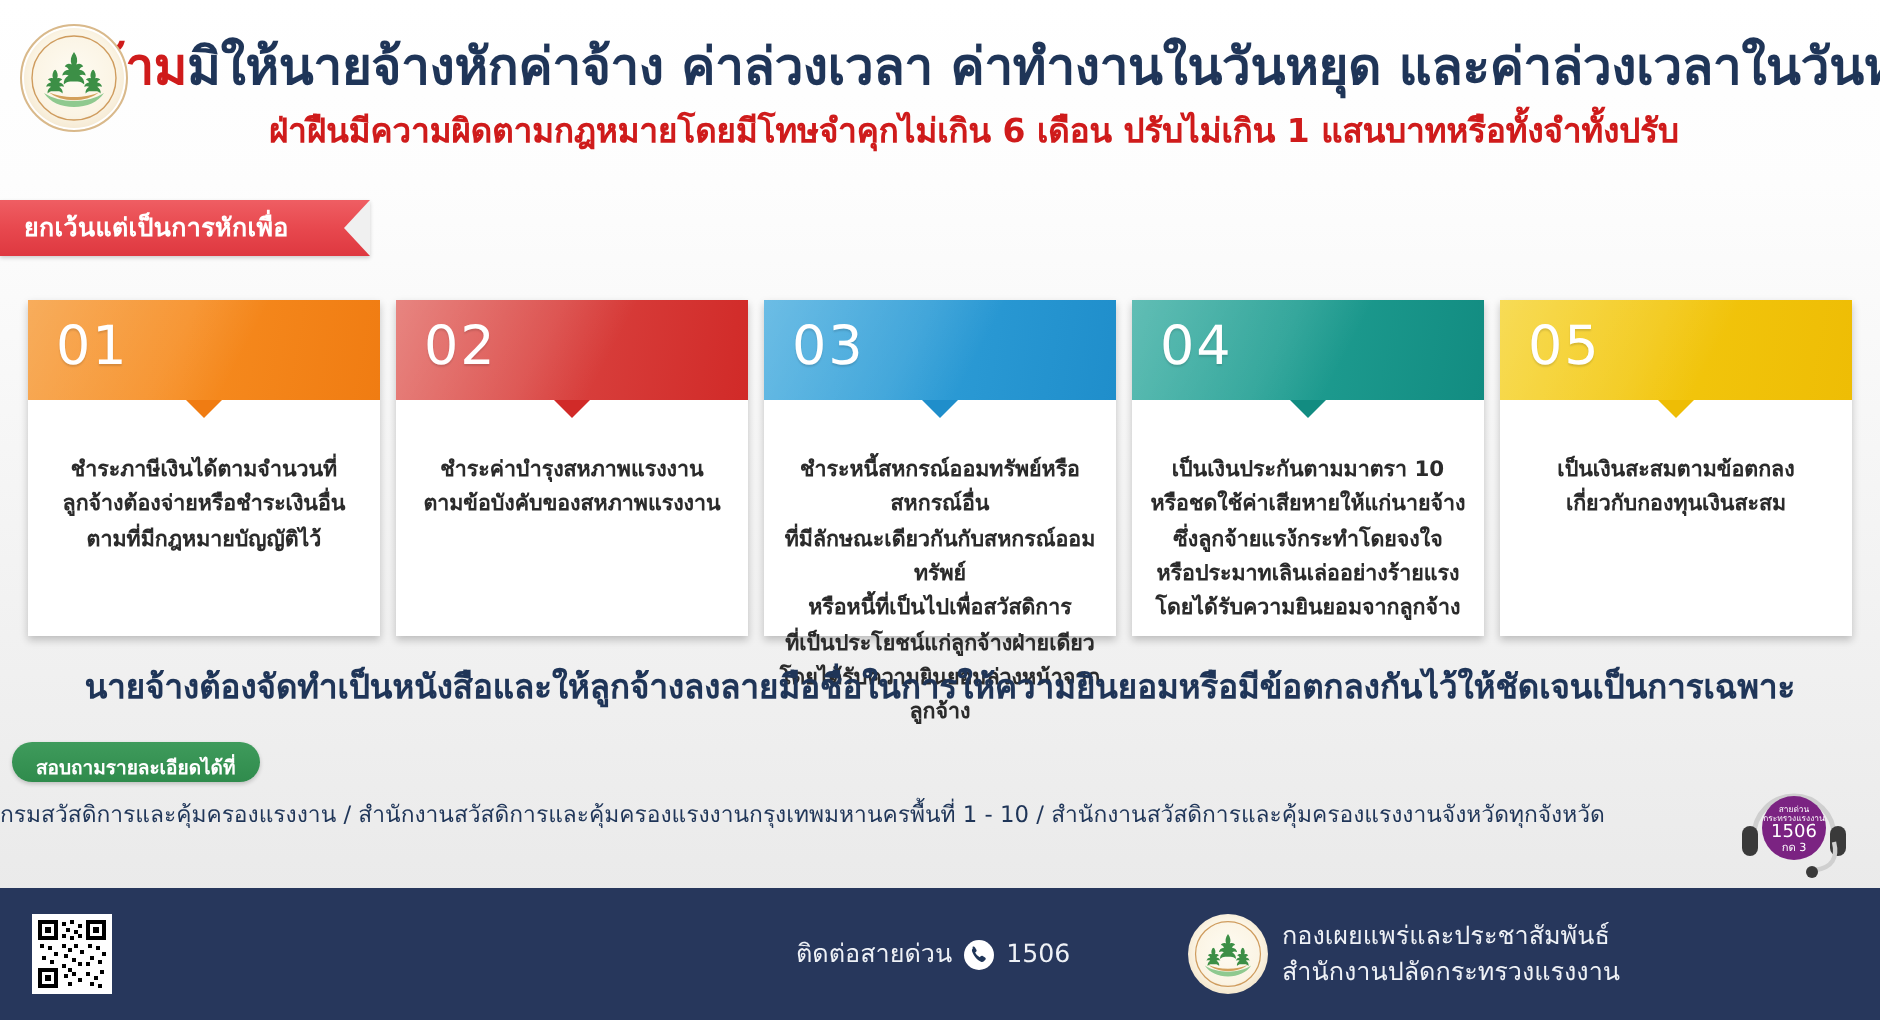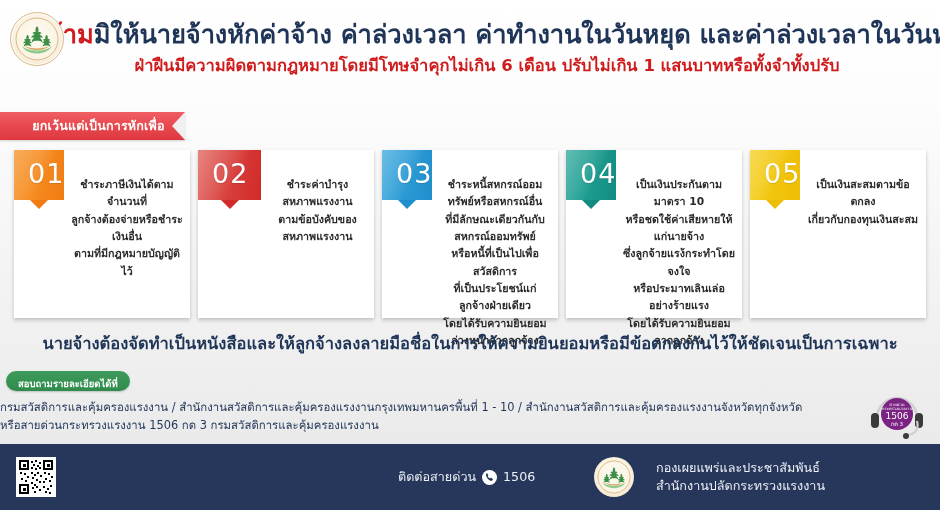--- a/index.html
+++ b/index.html
@@ -20,34 +20,34 @@
     display:flex;align-items:center;justify-content:center;}
   .emblem svg{display:block;}
   .title-wrap{text-align:center;padding-left:34px;}
   .title{
     font-size:25.5px;font-weight:bold;color:#1f3558;line-height:1.18;
     letter-spacing:-0.1px;margin:11px 0 0 0;white-space:nowrap;}
   .title .ban{color:#cf1b1b;}
   .subtitle{font-size:16.5px;font-weight:bold;color:#cf1b1b;margin-top:7px;line-height:1.2;white-space:nowrap;}
 
   
-  .ribbon{position:absolute;left:0;top:112px;height:28px;width:185px;
+  .ribbon{position:absolute;left:0;top:100px;height:28px;width:185px;
     background:linear-gradient(180deg,#ef5e63 0%,#e8494f 48%,#de3840 100%);
     display:flex;align-items:center;box-sizing:border-box;padding-left:12px;
-    box-shadow:0 1px 2px rgba(0,0,0,.18);justify-content:center;}
+    box-shadow:0 1px 2px rgba(0,0,0,.18);}
   .ribbon:after{content:"";position:absolute;right:-0px;top:0;width:0;height:0;
     border-top:14px solid transparent;border-bottom:14px solid transparent;
     border-right:13px solid #f0f0f0;}
   .ribbon span{color:#fff;font-size:12.5px;font-weight:bold;letter-spacing:.2px;}
 
   
   .cards{position:absolute;left:14px;top:150px;width:912px;height:168px;
     display:flex;justify-content:space-between;}
   .card{width:176px;height:168px;background:#ffffff;
-    box-shadow:0 2px 4px rgba(0,0,0,.22);display:flex;}
+    box-shadow:0 2px 4px rgba(0,0,0,.22);display:flex;flex-direction:column;}
   .card-head{position:relative;height:50px;flex:0 0 50px;}
   .card-head .num{position:absolute;left:14px;top:6px;color:#ffffff;
     font-size:27px;font-weight:normal;letter-spacing:1px;line-height:1.35;
     text-shadow:0 1px 1px rgba(0,0,0,.13);}
   .card-head .gloss{position:absolute;left:0;top:0;right:0;height:50px;
     background:linear-gradient(118deg,rgba(255,255,255,.26) 0%,rgba(255,255,255,.10) 42%,rgba(255,255,255,0) 60%);}
   .card-head .notch{position:absolute;left:50%;bottom:-9px;margin-left:-9px;width:0;height:0;
     border-left:9px solid transparent;border-right:9px solid transparent;}
   .card-body{flex:1;display:flex;align-items:flex-start;justify-content:center;
     padding:26px 7px 8px 7px;box-sizing:border-box;}
@@ -81,21 +81,21 @@
   
   .footer{position:absolute;left:0;bottom:0;width:940px;height:66px;
     background:#27375c;display:flex;align-items:center;box-sizing:border-box;padding:0 16px;}
   .f-left{display:flex;align-items:center;gap:11px;width:372px;}
   .qr{width:40px;height:40px;background:#fff;padding:2px;box-sizing:border-box;}
   .f-text{color:#eef1f6;font-size:12.6px;line-height:1.42;}
   .f-mid{flex:1;color:#eef1f6;font-size:12.6px;line-height:1.48;padding-left:10px;}
   .f-mid .row2{display:flex;align-items:center;gap:6px;}
   .phone-ic{width:15px;height:15px;border-radius:50%;background:#fff;display:inline-flex;
     align-items:center;justify-content:center;}
-  .f-right{display:flex;align-items:center;gap:22px;width:330px;justify-content:flex-start;}
+  .f-right{display:flex;align-items:center;gap:7px;width:330px;justify-content:flex-start;}
   .f-emblem{width:40px;height:40px;border-radius:50%;flex:0 0 40px;
     background:radial-gradient(circle at 50% 46%,#fefbf2 0%,#fbf4e4 55%,#f1e2c6 80%,#e3cda6 100%);
     display:flex;align-items:center;justify-content:center;}
 </style>
 </head>
 <body>
 
 <div class="poster">
 
   <div class="header">
@@ -203,21 +203,20 @@
   </div>
 
   <div class="statement">นายจ้างต้องจัดทำเป็นหนังสือและให้ลูกจ้างลงลายมือชื่อในการให้ความยินยอมหรือมีข้อตกลงกันไว้ให้ชัดเจนเป็นการเฉพาะ</div>
 
   <div class="green-pill">
     <span>สอบถามรายละเอียดได้ที่</span>
   </div>
 
   <div class="contact">
     <div>กรมสวัสดิการและคุ้มครองแรงงาน  / สำนักงานสวัสดิการและคุ้มครองแรงงานกรุงเทพมหานครพื้นที่ 1 - 10 / สำนักงานสวัสดิการและคุ้มครองแรงงานจังหวัดทุกจังหวัด</div>
-    <div>หรือสายด่วนกระทรวงแรงงาน 1506 กด 3 กรมสวัสดิการและคุ้มครองแรงงาน</div>
   </div>
 
   <div class="hotline-badge">
     <svg width="62" height="52" viewBox="0 0 62 52" aria-hidden="true">
       <path d="M11 30 A20 20 0 0 1 51 30" fill="none" stroke="#cfcfcf" stroke-width="2.4"></path>
       <rect x="5" y="25" width="8" height="15" rx="4" fill="#3a3a3a"></rect>
       <rect x="49" y="25" width="8" height="15" rx="4" fill="#3a3a3a"></rect>
       <path d="M51 33 q3 12 -9 14" fill="none" stroke="#cfcfcf" stroke-width="2.2"></path>
       <circle cx="40" cy="48" r="3" fill="#3a3a3a"></circle>
       <circle cx="31" cy="26" r="16" fill="#7b2382"></circle>

